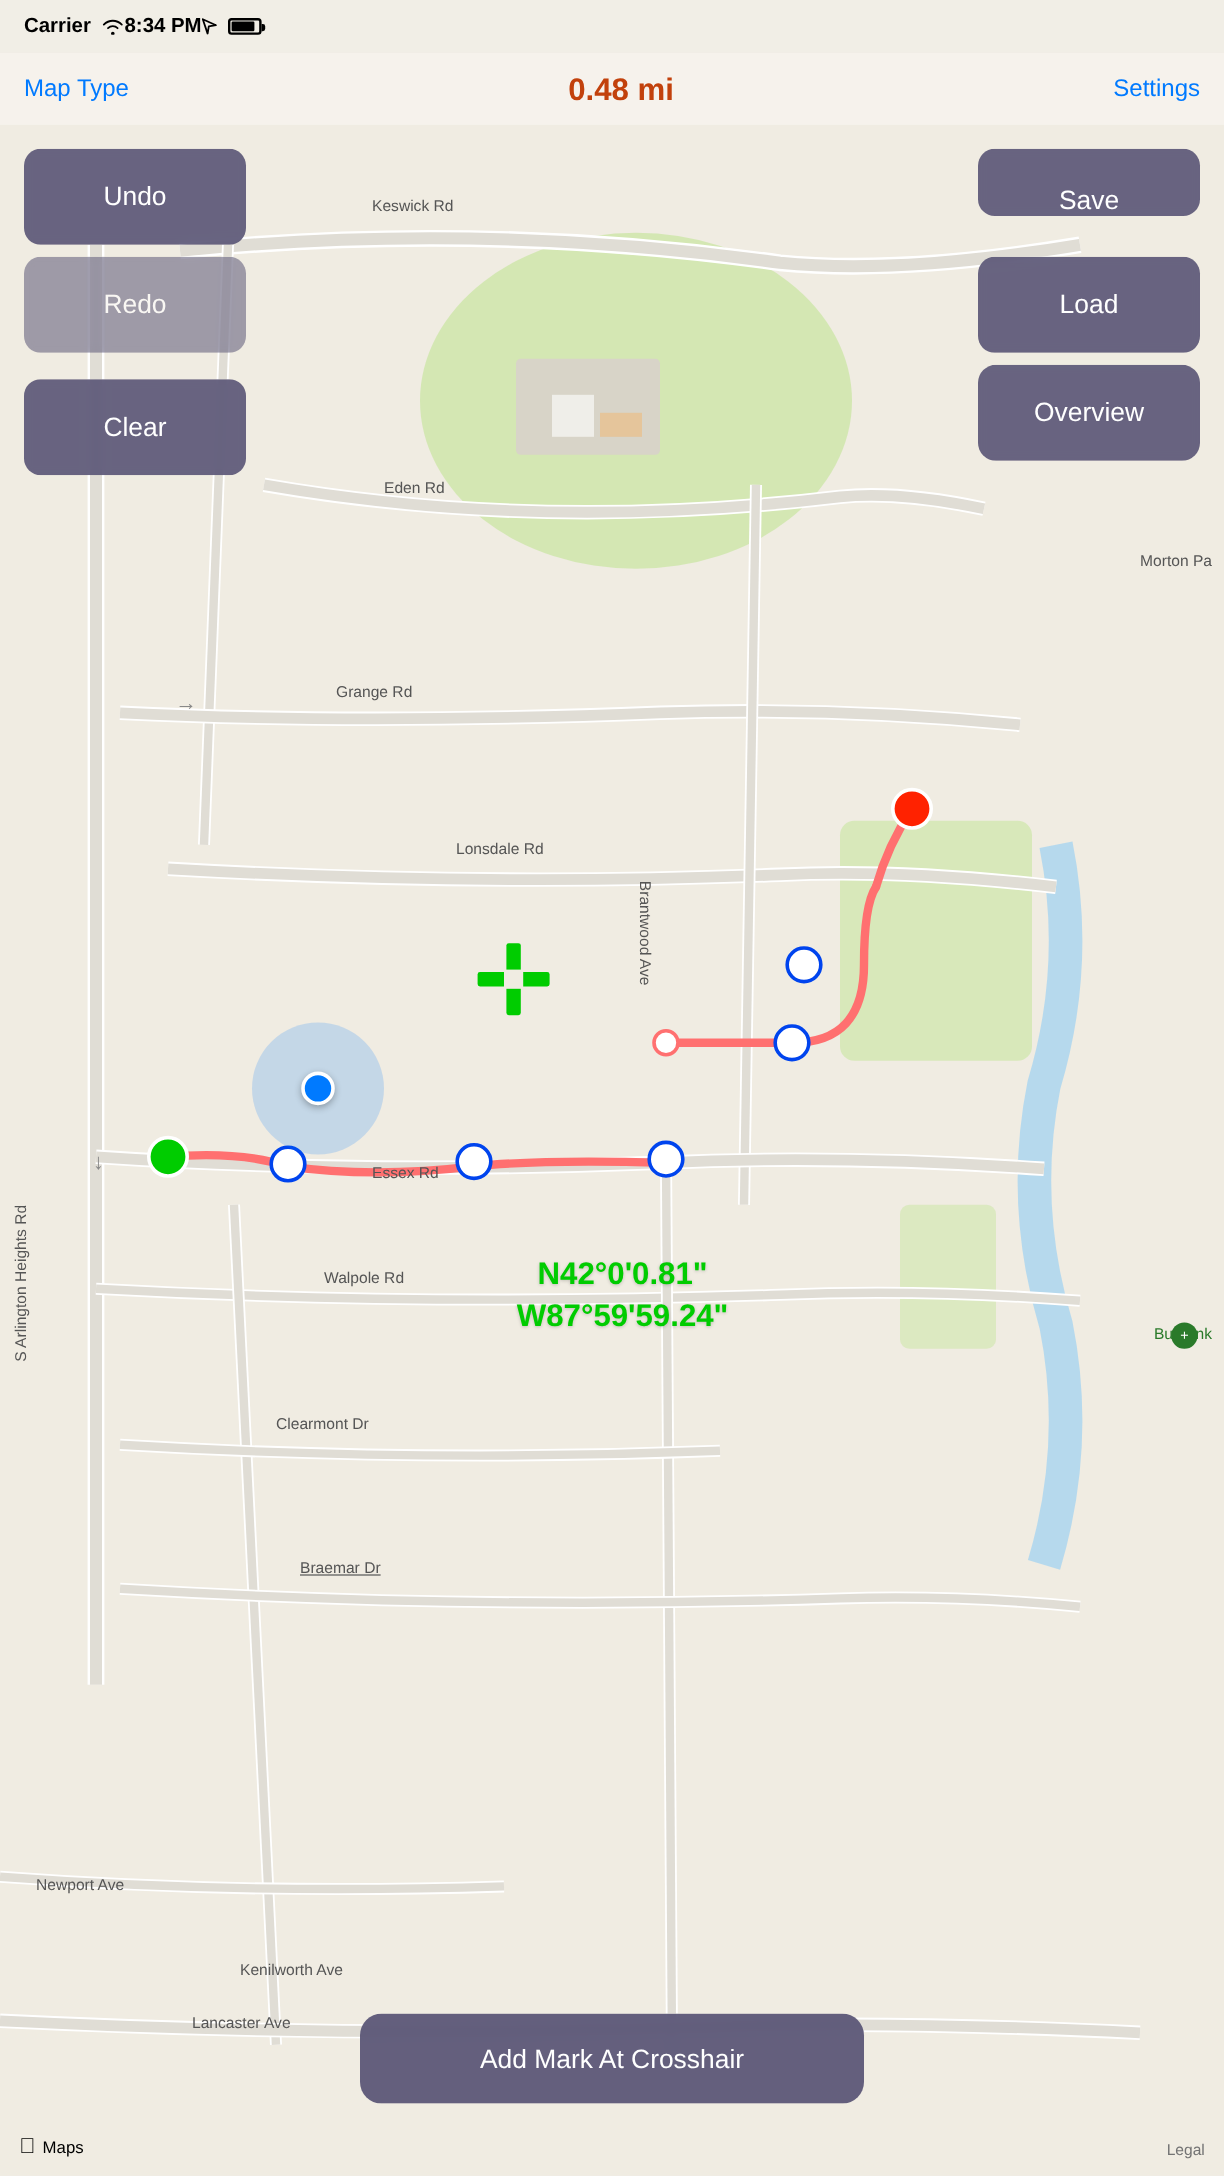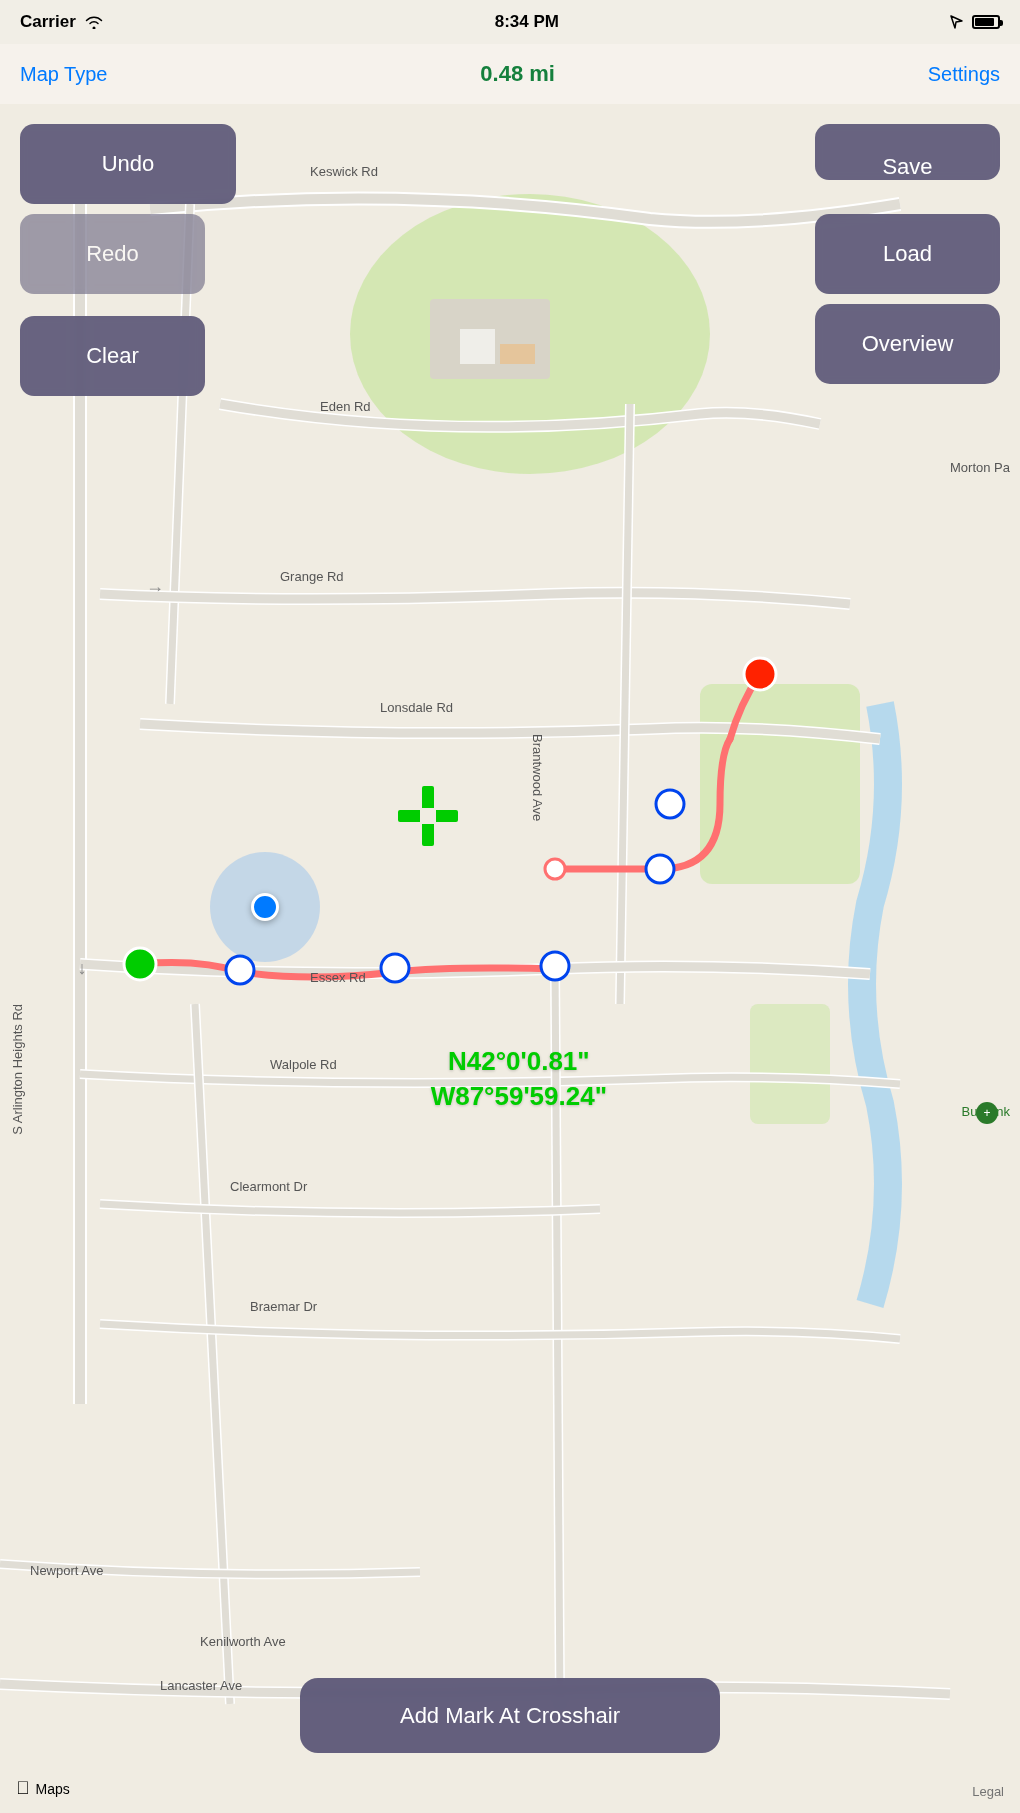--- a/index.html
+++ b/index.html
@@ -14,21 +14,20 @@
       position: relative;
     }
 
     
     .status-bar {
       position: absolute;
       top: 0; left: 0; right: 0;
       height: 44px;
       display: flex;
       align-items: center;
-      justify-content: space-between;
       padding: 0 20px;
       z-index: 100;
       background: rgba(255,255,255,0.1);
     }
     .status-left {
       display: flex;
       align-items: center;
       gap: 8px;
       font-size: 17px;
       font-weight: 600;
@@ -85,23 +84,23 @@
       z-index: 100;
       background: rgba(245, 242, 236, 0.95);
     }
     .nav-btn {
       font-size: 20px;
       color: #007aff;
       font-weight: 400;
       cursor: pointer;
     }
     .nav-distance {
-      font-size: 22px;
+      font-size: 26px;
       font-weight: 700;
-      color: #15803d;
+      color: #c2410c;
     }
 
     
     .map-container {
       position: absolute;
       top: 104px; left: 0; right: 0;
       bottom: 0;
       overflow: hidden;
     }
 
@@ -122,21 +121,21 @@
       font-weight: 500;
       display: flex;
       align-items: center;
       justify-content: center;
       cursor: pointer;
       backdrop-filter: blur(4px);
     }
 
     .btn-undo {
       top: 20px; left: 20px;
-      width: 216px; height: 80px;
+      width: 185px; height: 80px;
     }
     .btn-redo {
       top: 110px; left: 20px;
       width: 185px; height: 80px;
     }
     .btn-clear {
       top: 200px; left: 20px;
       width: 185px; height: 80px; margin-top: 12px;
     }
     .btn-save {
@@ -418,21 +417,21 @@
   </svg>
 
   <div class="street-label" style="top: 60px; left: 310px;">Keswick Rd</div>
   <div class="street-label" style="top: 295px; left: 320px;">Eden Rd</div>
   <div class="street-label" style="top: 465px; left: 280px;">Grange Rd</div>
   <div class="street-label" style="top: 596px; left: 380px;">Lonsdale Rd</div>
   <div class="street-label" style="top: 630px; left: 545px; transform: rotate(90deg); transform-origin: top left;">Brantwood Ave</div>
   <div class="street-label" style="top: 830px; left: 310px; margin-top: 36px;">Essex Rd</div>
   <div class="street-label" style="top: 953px; left: 270px;">Walpole Rd</div>
   <div class="street-label" style="top: 1075px; left: 230px;">Clearmont Dr</div>
-  <div class="street-label" style="top: 1195px; left: 250px;">Braemar Dr</div>
+  <div class="street-label" style="top: 1195px; left: 250px; text-decoration: underline;">Braemar Dr</div>
   <div class="street-label" style="top: 1530px; left: 200px;">Kenilworth Ave</div>
   <div class="street-label" style="top: 900px; left: 10px; writing-mode: vertical-rl; transform: rotate(180deg);">S Arlington Heights Rd</div>
   <div class="street-label" style="top: 356px; right: 10px;">Morton Pa</div>
   <div class="street-label" style="top: 1000px; right: 10px; color: #2a7a2a; font-weight: 500;">Burbank</div>
   <div class="street-label" style="bottom: 120px; left: 160px;">Lancaster Ave</div>
   <div class="street-label" style="bottom: 235px; left: 30px;">Newport Ave</div>
 
   <div style="position:absolute; top:998px; right:22px; width:22px; height:22px; background:#2a7a2a; border-radius:50%; display:flex; align-items:center; justify-content:center;">
     <span style="color:white; font-size:12px;">+</span>
   </div>

